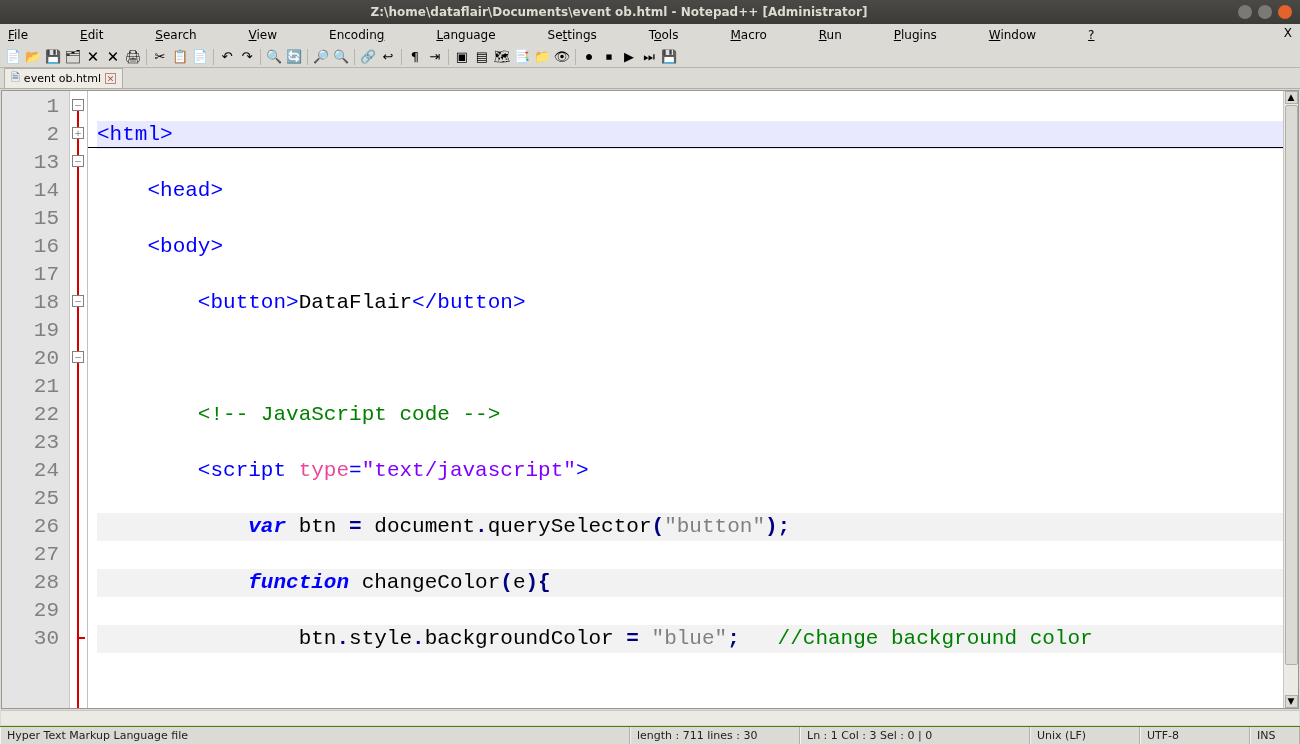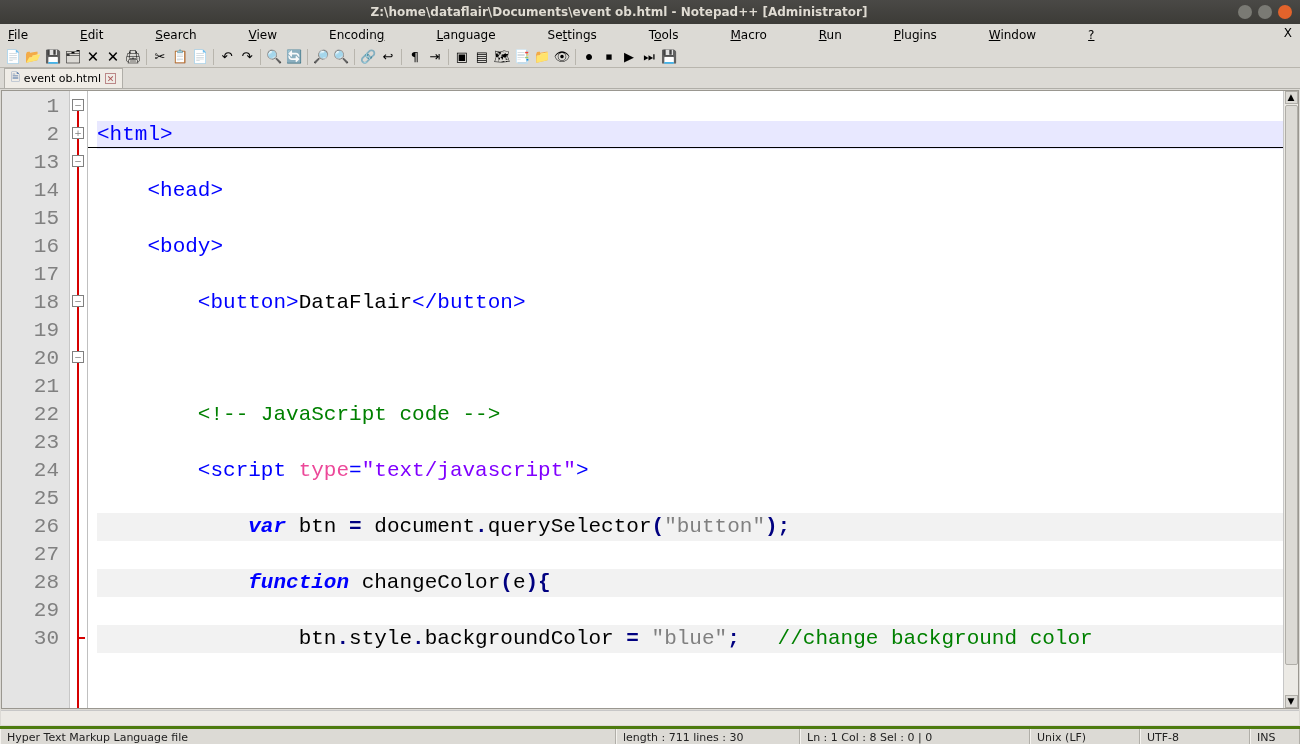--- a/index.html
+++ b/index.html
@@ -169,21 +169,21 @@
 .sb-thumb { width:13px; height:560px; margin:1px auto; background:#dcdad5; border:1px solid #b0aea8; border-radius:2px; }
 
 .scrollbar-h {
   height: 15px; background:#eceae5; border-top:1px solid #c7c7c7;
   display:flex; margin:0 1px 1px 1px;
 }
 
 .statusbar {
   height: 18px;
   background: #dcdad5;
-  border-top: 3px solid #4d7c0f;
+  border-top: 1px solid #4d7c0f;
   display: flex;
   font-size: 11px;
   color: #222;
 }
 .sb-cell {
   border-right: 1px solid #b0aea8;
   border-left: 1px solid #f4f2ee;
   padding: 2px 6px;
 }
 .sb-cell.first { flex: 1; }
@@ -331,18 +331,18 @@
         <div class="sb-thumb"></div>
       </div>
     <div class="sb-btn">▼</div>
   </div>
 </div>
 
 <div class="scrollbar-h"></div>
 
 <div class="statusbar">
   <div class="sb-cell first">Hyper Text Markup Language file</div>
-  <div class="sb-cell" style="width:184px">length : 711    lines : 30</div>
-  <div class="sb-cell" style="width:230px">Ln : 1    Col : 8    Sel : 0 | 0</div>
+  <div class="sb-cell" style="width:170px">length : 711    lines : 30</div>
+  <div class="sb-cell" style="width:230px">Ln : 1    Col : 3    Sel : 0 | 0</div>
   <div class="sb-cell" style="width:110px">Unix (LF)</div>
   <div class="sb-cell" style="width:110px">UTF-8</div>
   <div class="sb-cell" style="width:50px">INS</div>
 </div>
 
 </body></html>

